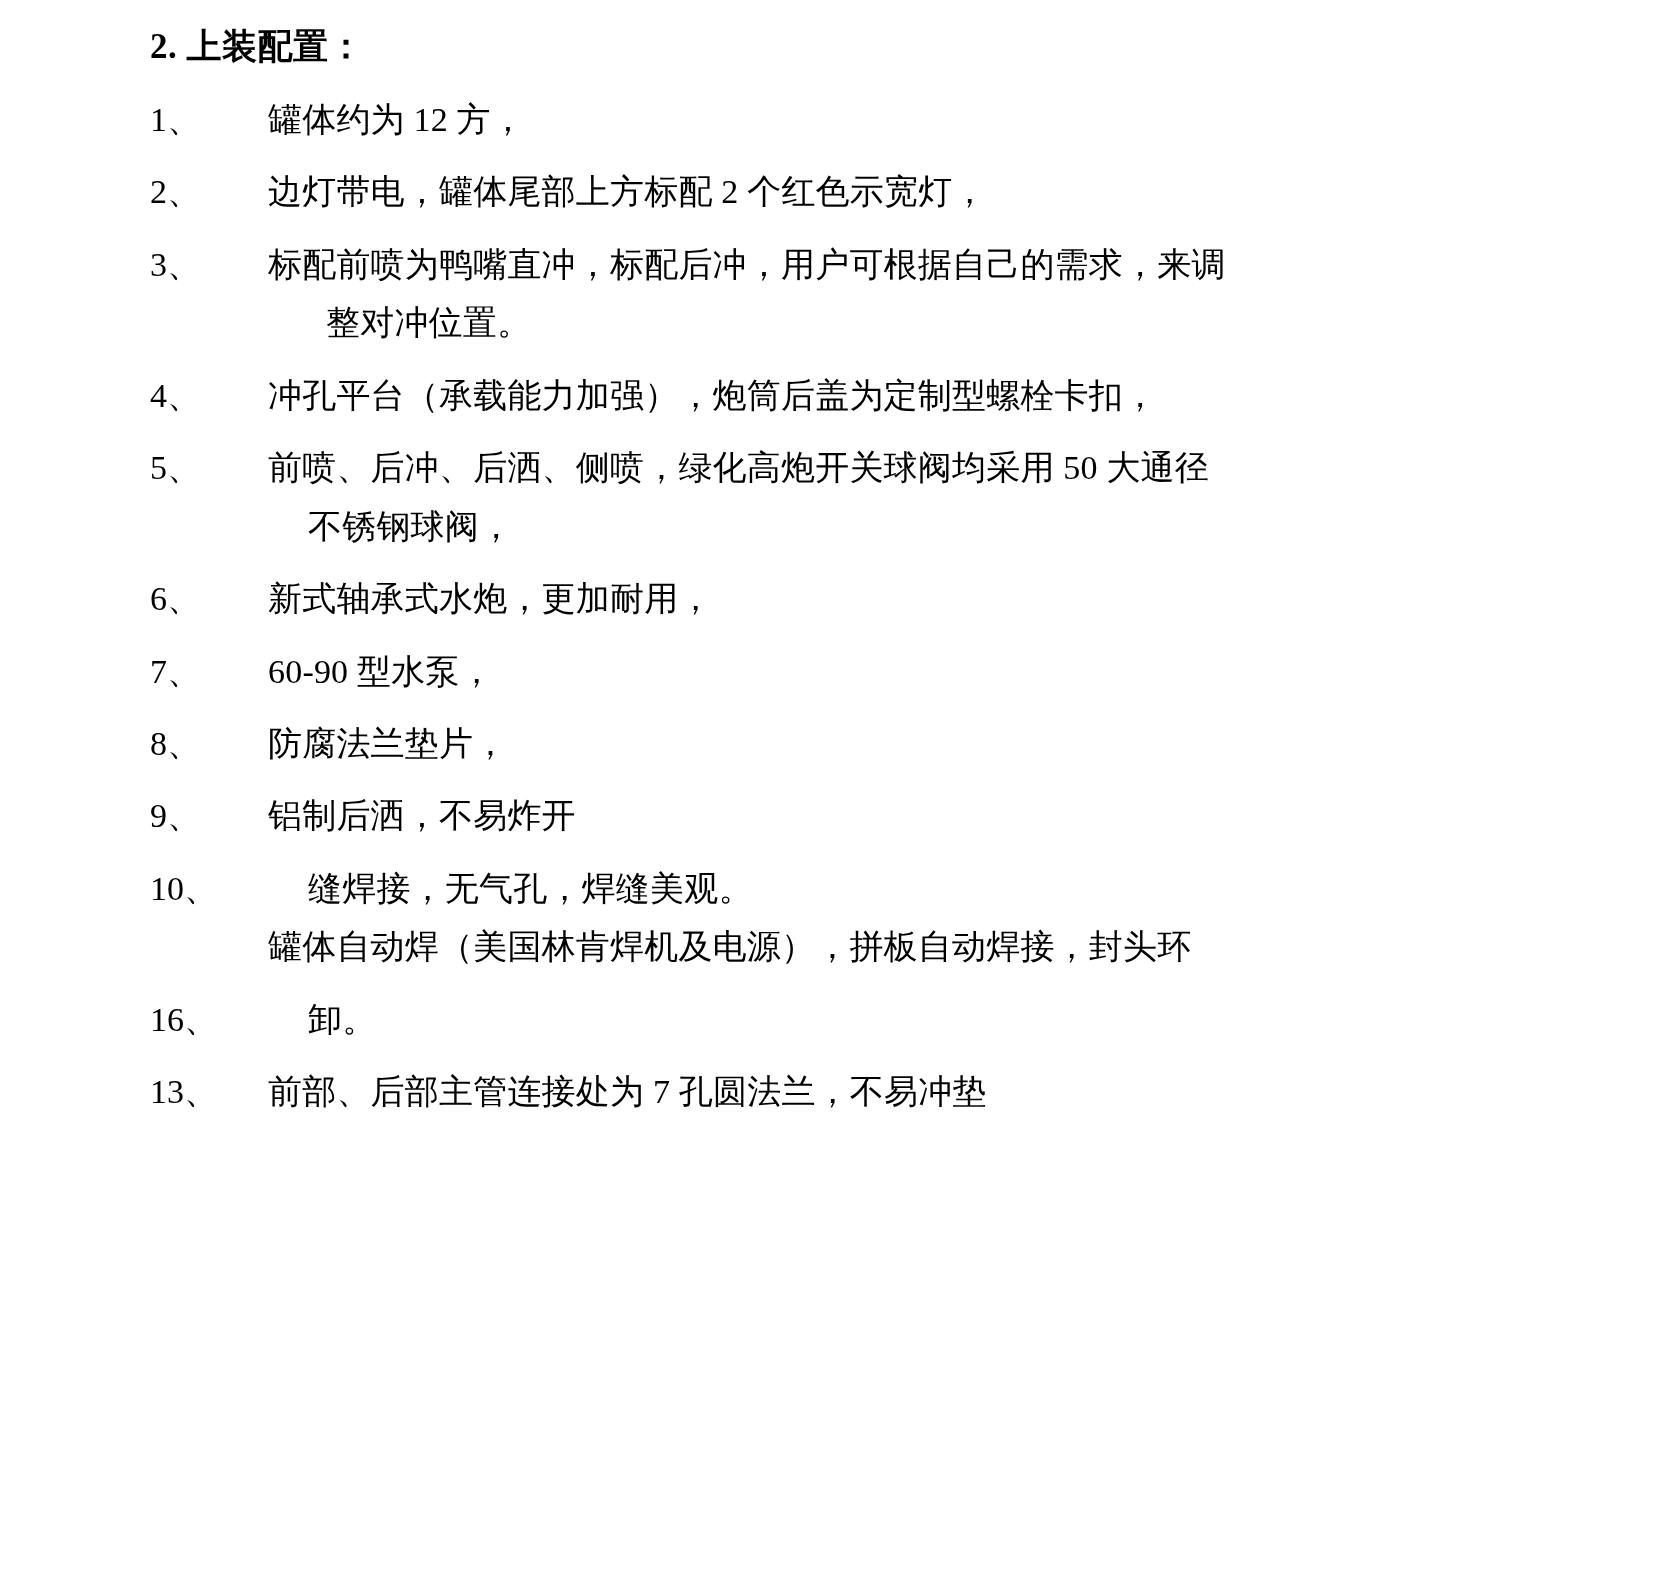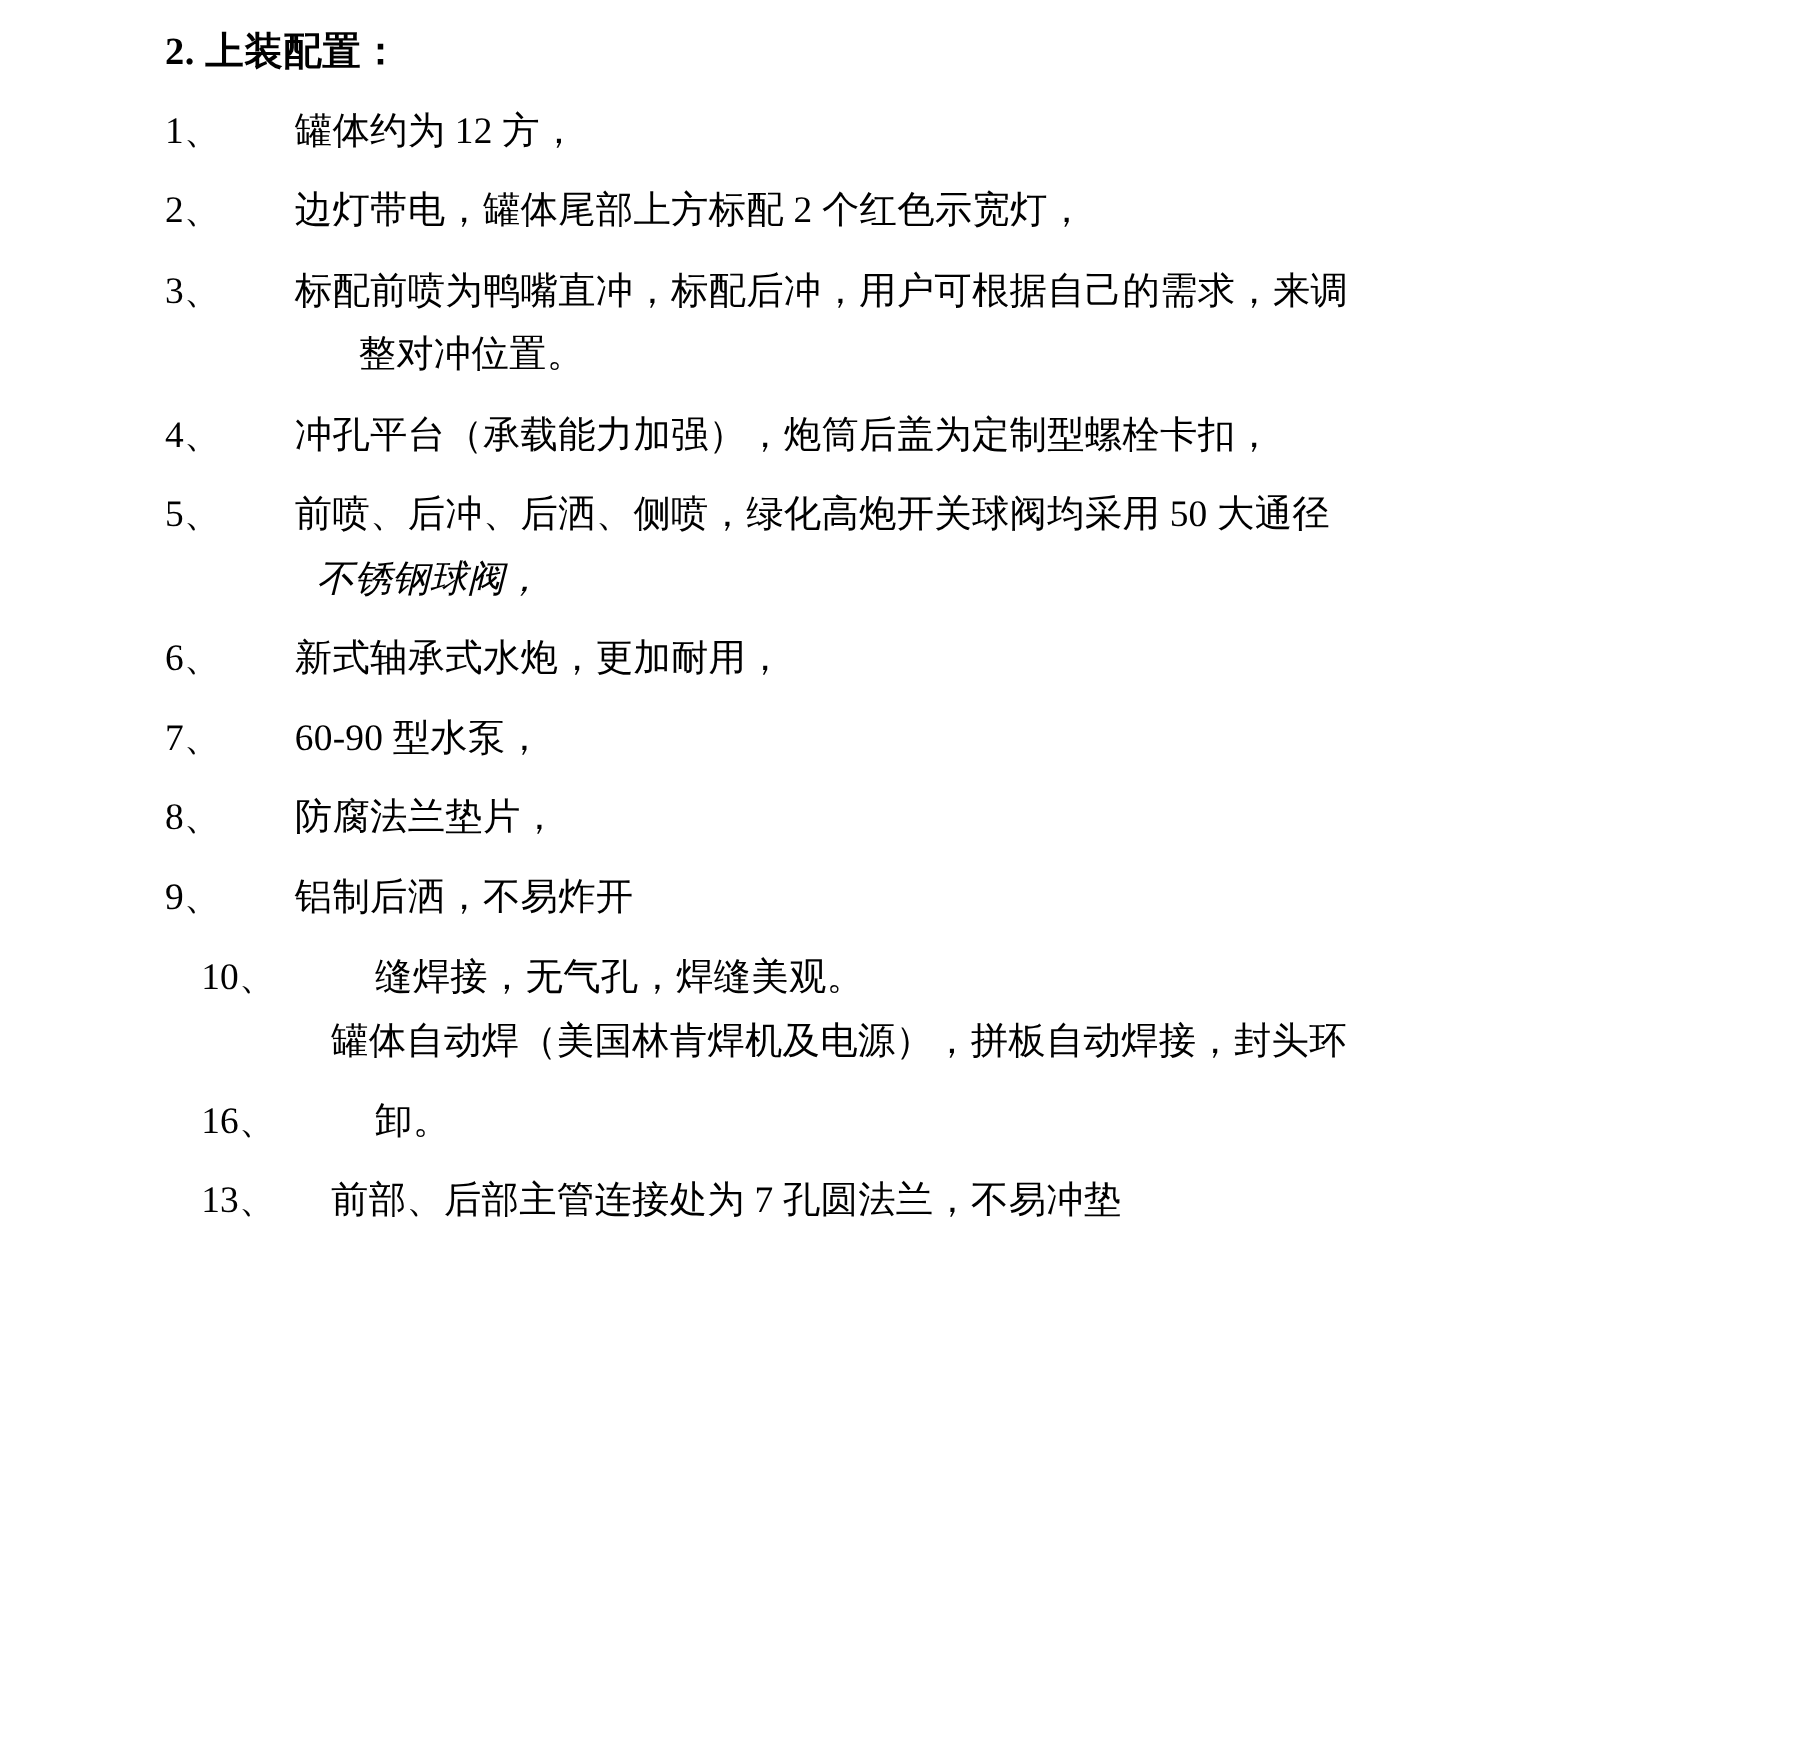--- a/index.html
+++ b/index.html
@@ -41,21 +41,20 @@
     margin-bottom: 14px;
   }
   .marker {
     flex: 0 0 auto;
     min-width: 118px;
     text-align: left;
     white-space: nowrap;
   }
   .marker.wide {
     min-width: 118px;
-    margin-left: 33px;
   }
   .text {
     flex: 1 1 auto;
     text-align: justify;
     text-justify: inter-ideograph;
     letter-spacing: 0.2px;
   }
   .text .cont {
     display: block;
   }
@@ -96,21 +95,21 @@
       <span class="marker">4、</span>
       <span class="text">
         <span class="cont">冲孔平台（承载能力加强），炮筒后盖为定制型螺栓卡扣，</span>
       </span>
     </li>
 
     <li class="item">
       <span class="marker">5、</span>
       <span class="text">
         <span class="cont">前喷、后冲、后洒、侧喷，绿化高炮开关球阀均采用 50 大通径</span>
-        <span class="cont indent-1" style="margin-left:20px;font-style:italic;">不锈钢球阀，</span>
+        <span class="cont indent-1" style="margin-left:40px;">不锈钢球阀，</span>
       </span>
     </li>
 
     <li class="item">
       <span class="marker">6、</span>
       <span class="text">
         <span class="cont">新式轴承式水炮，更加耐用，</span>
       </span>
     </li>
 

